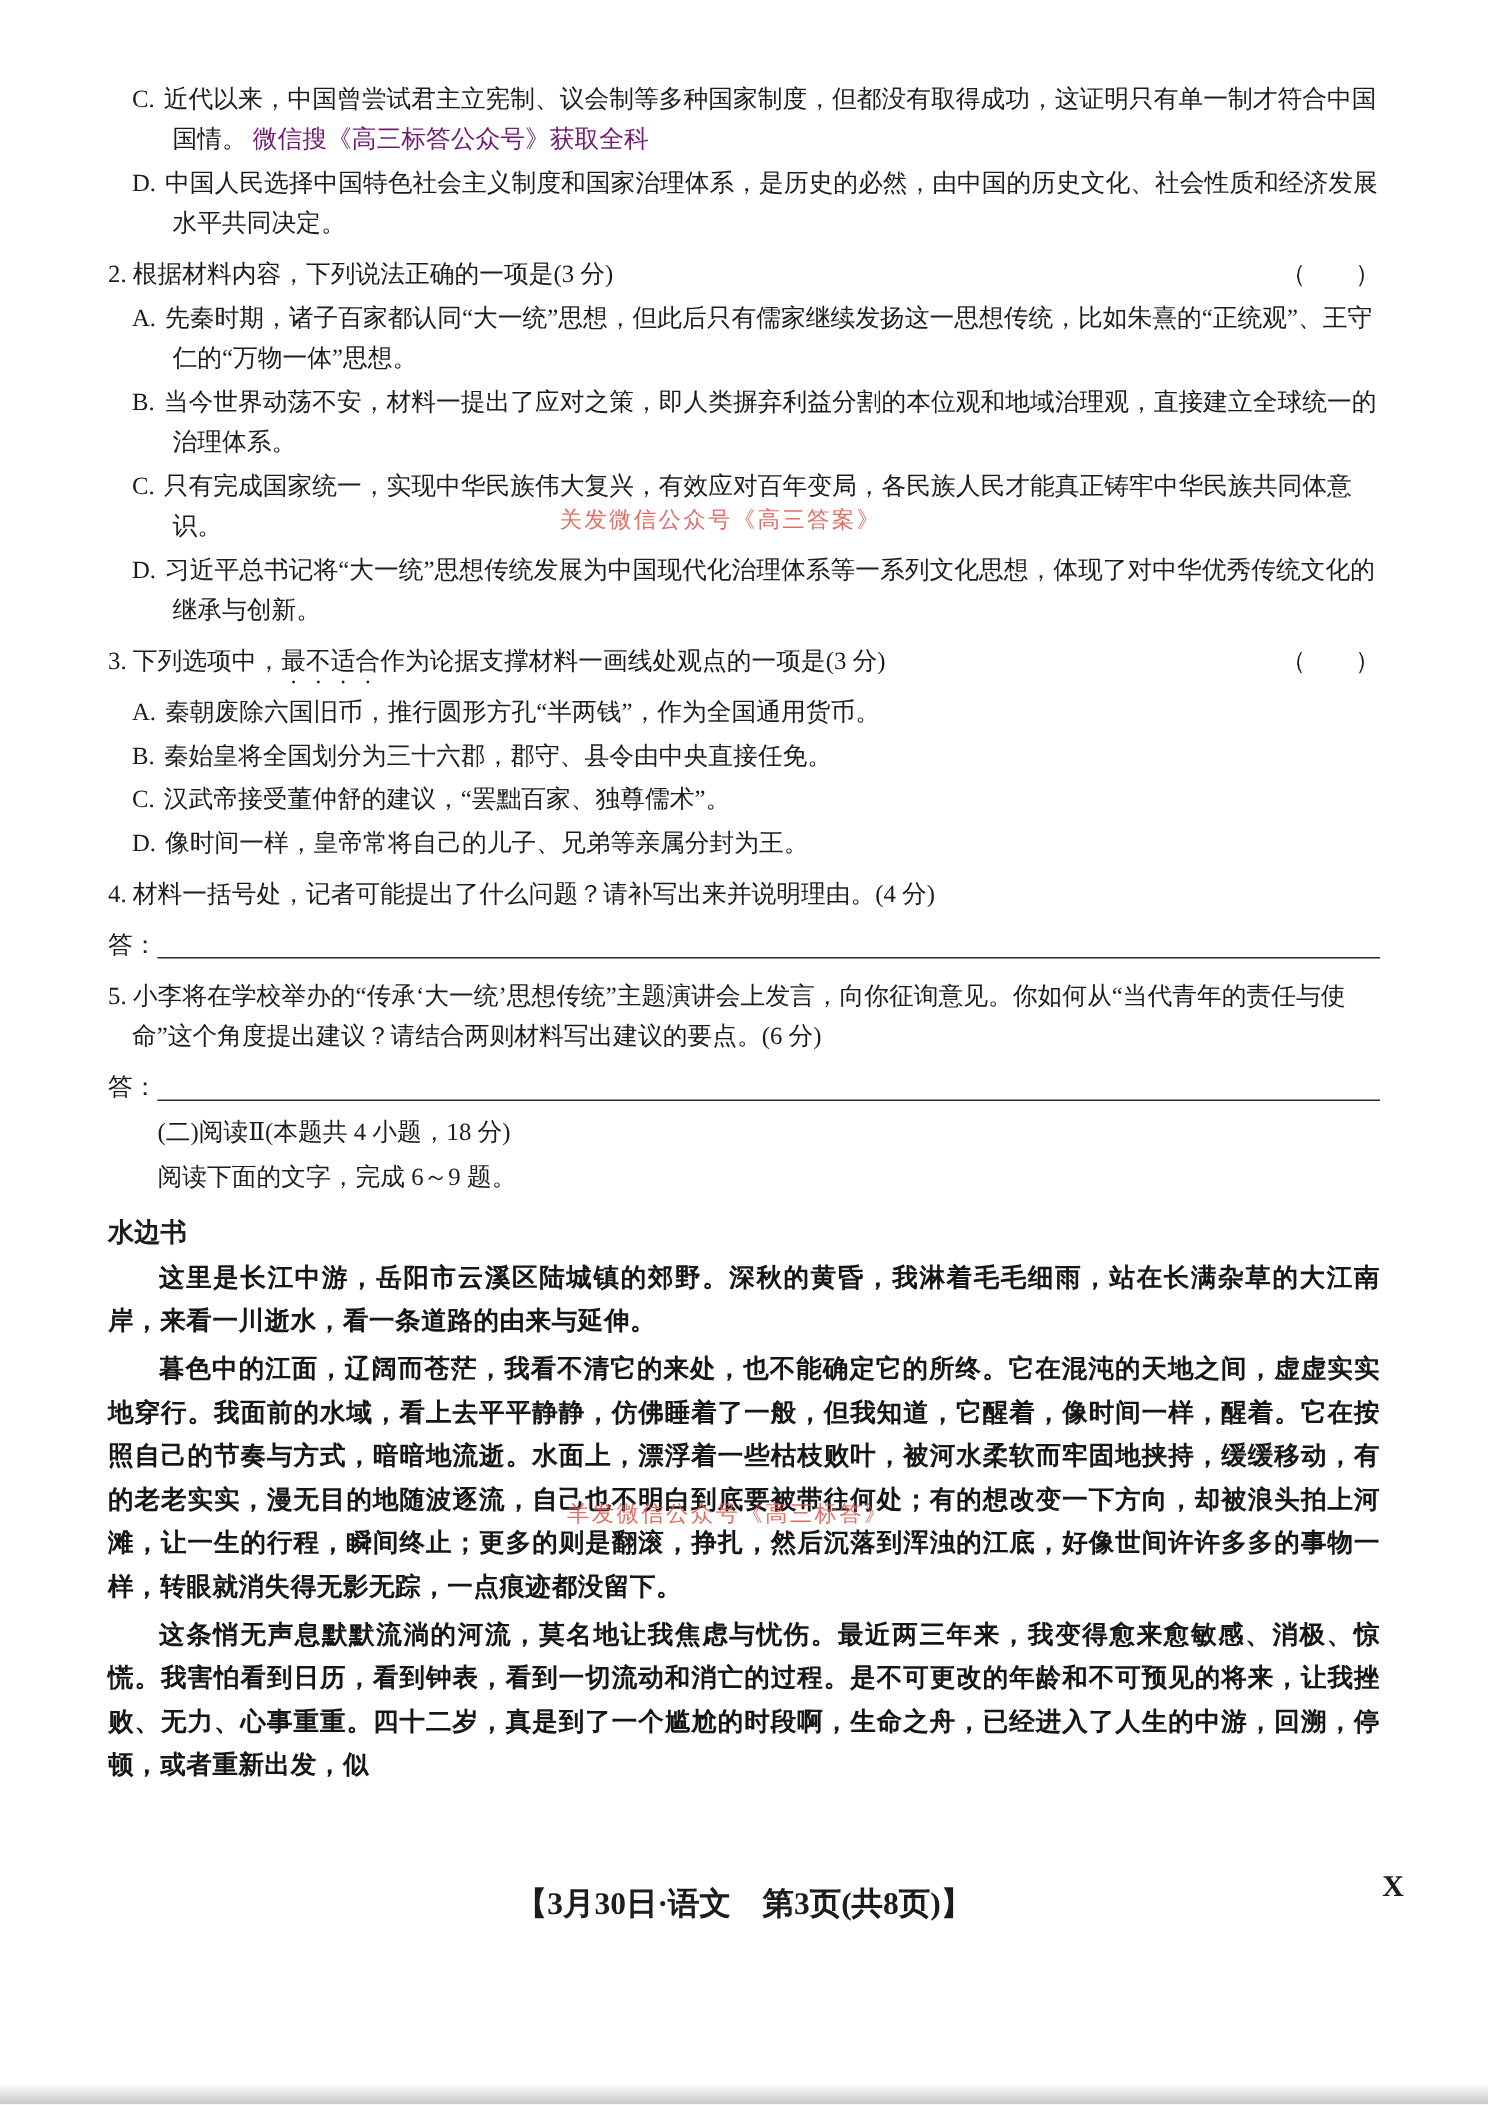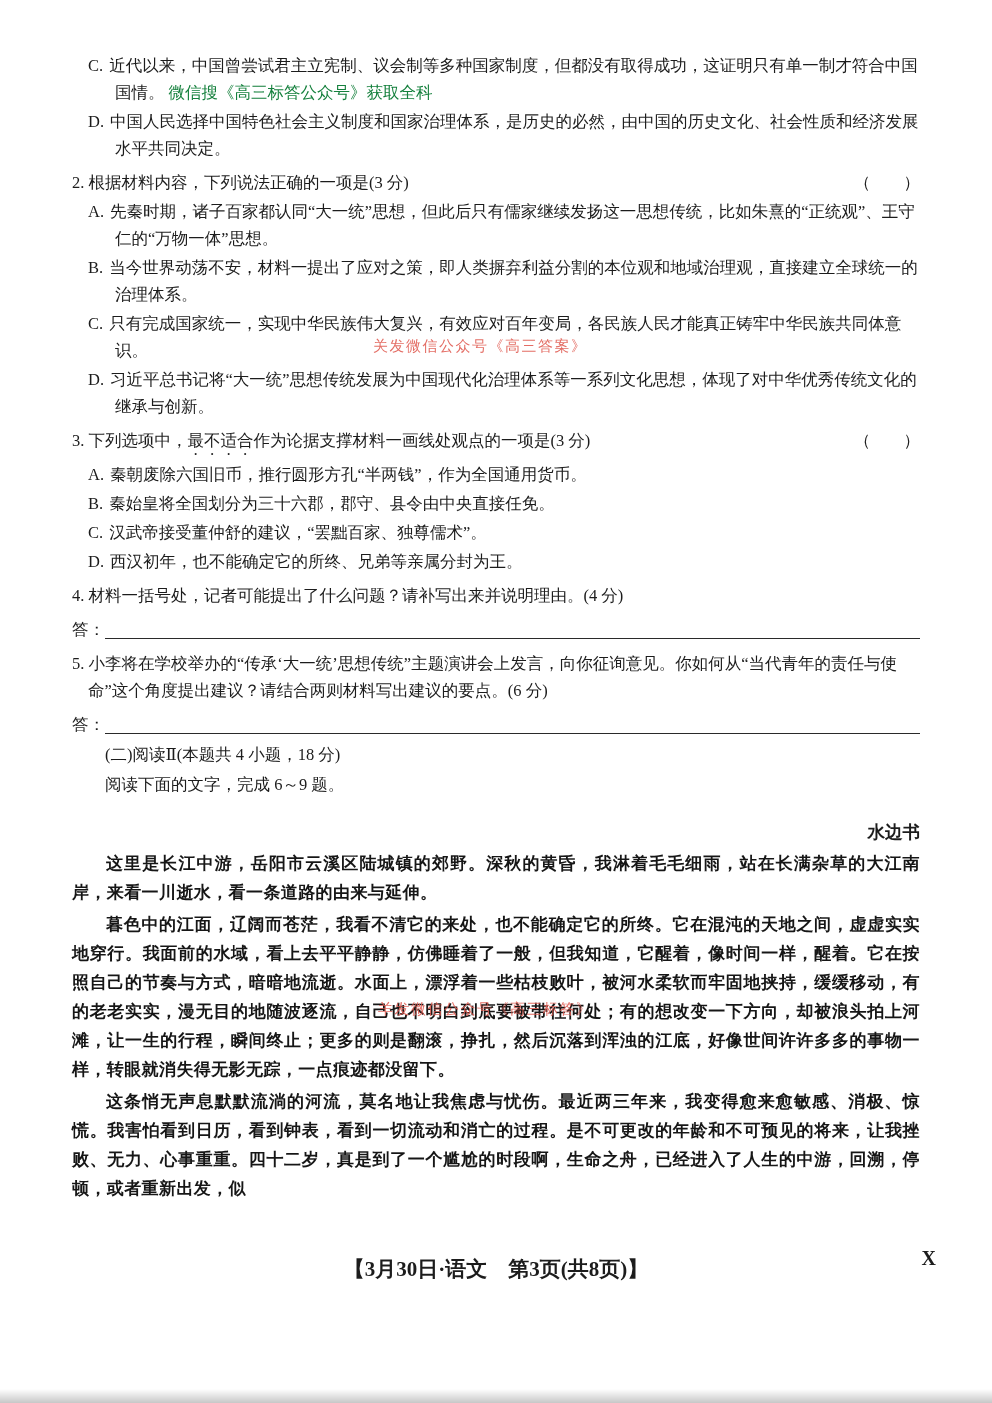--- a/index.html
+++ b/index.html
@@ -17,35 +17,35 @@
   .page::after{
     content:"";
     position:absolute; left:0; right:0; bottom:0; height:14px;
     background: linear-gradient(to bottom, rgba(0,0,0,0), rgba(0,0,0,0.22));
     pointer-events:none;
   }
   .content { padding: 50px 72px 0 72px; font-size: 16.5px; line-height: 27px; }
 
   .option { margin: 2px 0 2px 16px; padding-left: 27px; text-indent: -27px; }
   .opt-label { margin-right: 6px; }
-  .gray-note { color: #15803d; margin-left: 4px; }
+  .gray-note { color: #701a75; margin-left: 4px; }
 
   .question { margin-top: 7px; }
   .stem-row { display: flex; align-items: flex-start; }
   .stem { flex: 1; padding-left: 16px; text-indent: -16px; }
   .bracket { width: 78px; text-align: right; white-space: nowrap; }
   .em-dots { -webkit-text-emphasis: filled dot; text-emphasis: filled dot; -webkit-text-emphasis-position: under right; text-emphasis-position: under right; text-align: right; }
 
   .answer-row { display: flex; margin: 7px 0 2px 0; }
   .answer-label { white-space: nowrap; }
   .answer-blank { flex: 1; border-bottom: 1.6px solid #2a2a2a; margin-bottom: 4px; }
 
   .section-heading, .instruction { padding-left: 33px; margin-top: 3px; }
 
-  .essay-title { text-align: right; font-weight: bold; font-size: 17.5px; margin-top: 22px; line-height: 26px; font-family: Liberation Mono, monospace; }
+  .essay-title { text-align: left; font-weight: bold; font-size: 17.5px; margin-top: 10px; line-height: 26px; }
   .essay-author { text-align: center; font-size: 15px; font-weight: 600; margin-top: 4px; line-height: 24px; }
 
   .para {
     font-size: 17px;
     line-height: 29px;
     text-indent: 2em;
     text-align: justify;
     font-weight: 600;
     letter-spacing: 0.4px;
     margin-top: 3px;
@@ -120,21 +120,21 @@
       <div class="option">
         <span class="opt-label">A.</span><span>秦朝废除六国旧币，推行圆形方孔“半两钱”，作为全国通用货币。</span>
       </div>
       <div class="option">
         <span class="opt-label">B.</span><span>秦始皇将全国划分为三十六郡，郡守、县令由中央直接任免。</span>
       </div>
       <div class="option">
         <span class="opt-label">C.</span><span>汉武帝接受董仲舒的建议，“罢黜百家、独尊儒术”。</span>
       </div>
       <div class="option">
-        <span class="opt-label">D.</span><span>西汉初年，也不能确定它的所终、兄弟等亲属分封为王。</span>
+        <span class="opt-label">D.</span><span>像时间一样，皇帝常将自己的儿子、兄弟等亲属分封为王。</span>
       </div>
     </div>
 
     <div class="question">
       <div class="stem">4. 材料一括号处，记者可能提出了什么问题？请补写出来并说明理由。(4 分)</div>
       <div class="answer-row">
         <span class="answer-label">答：</span>
         <span class="answer-blank"></span>
       </div>
     </div>

